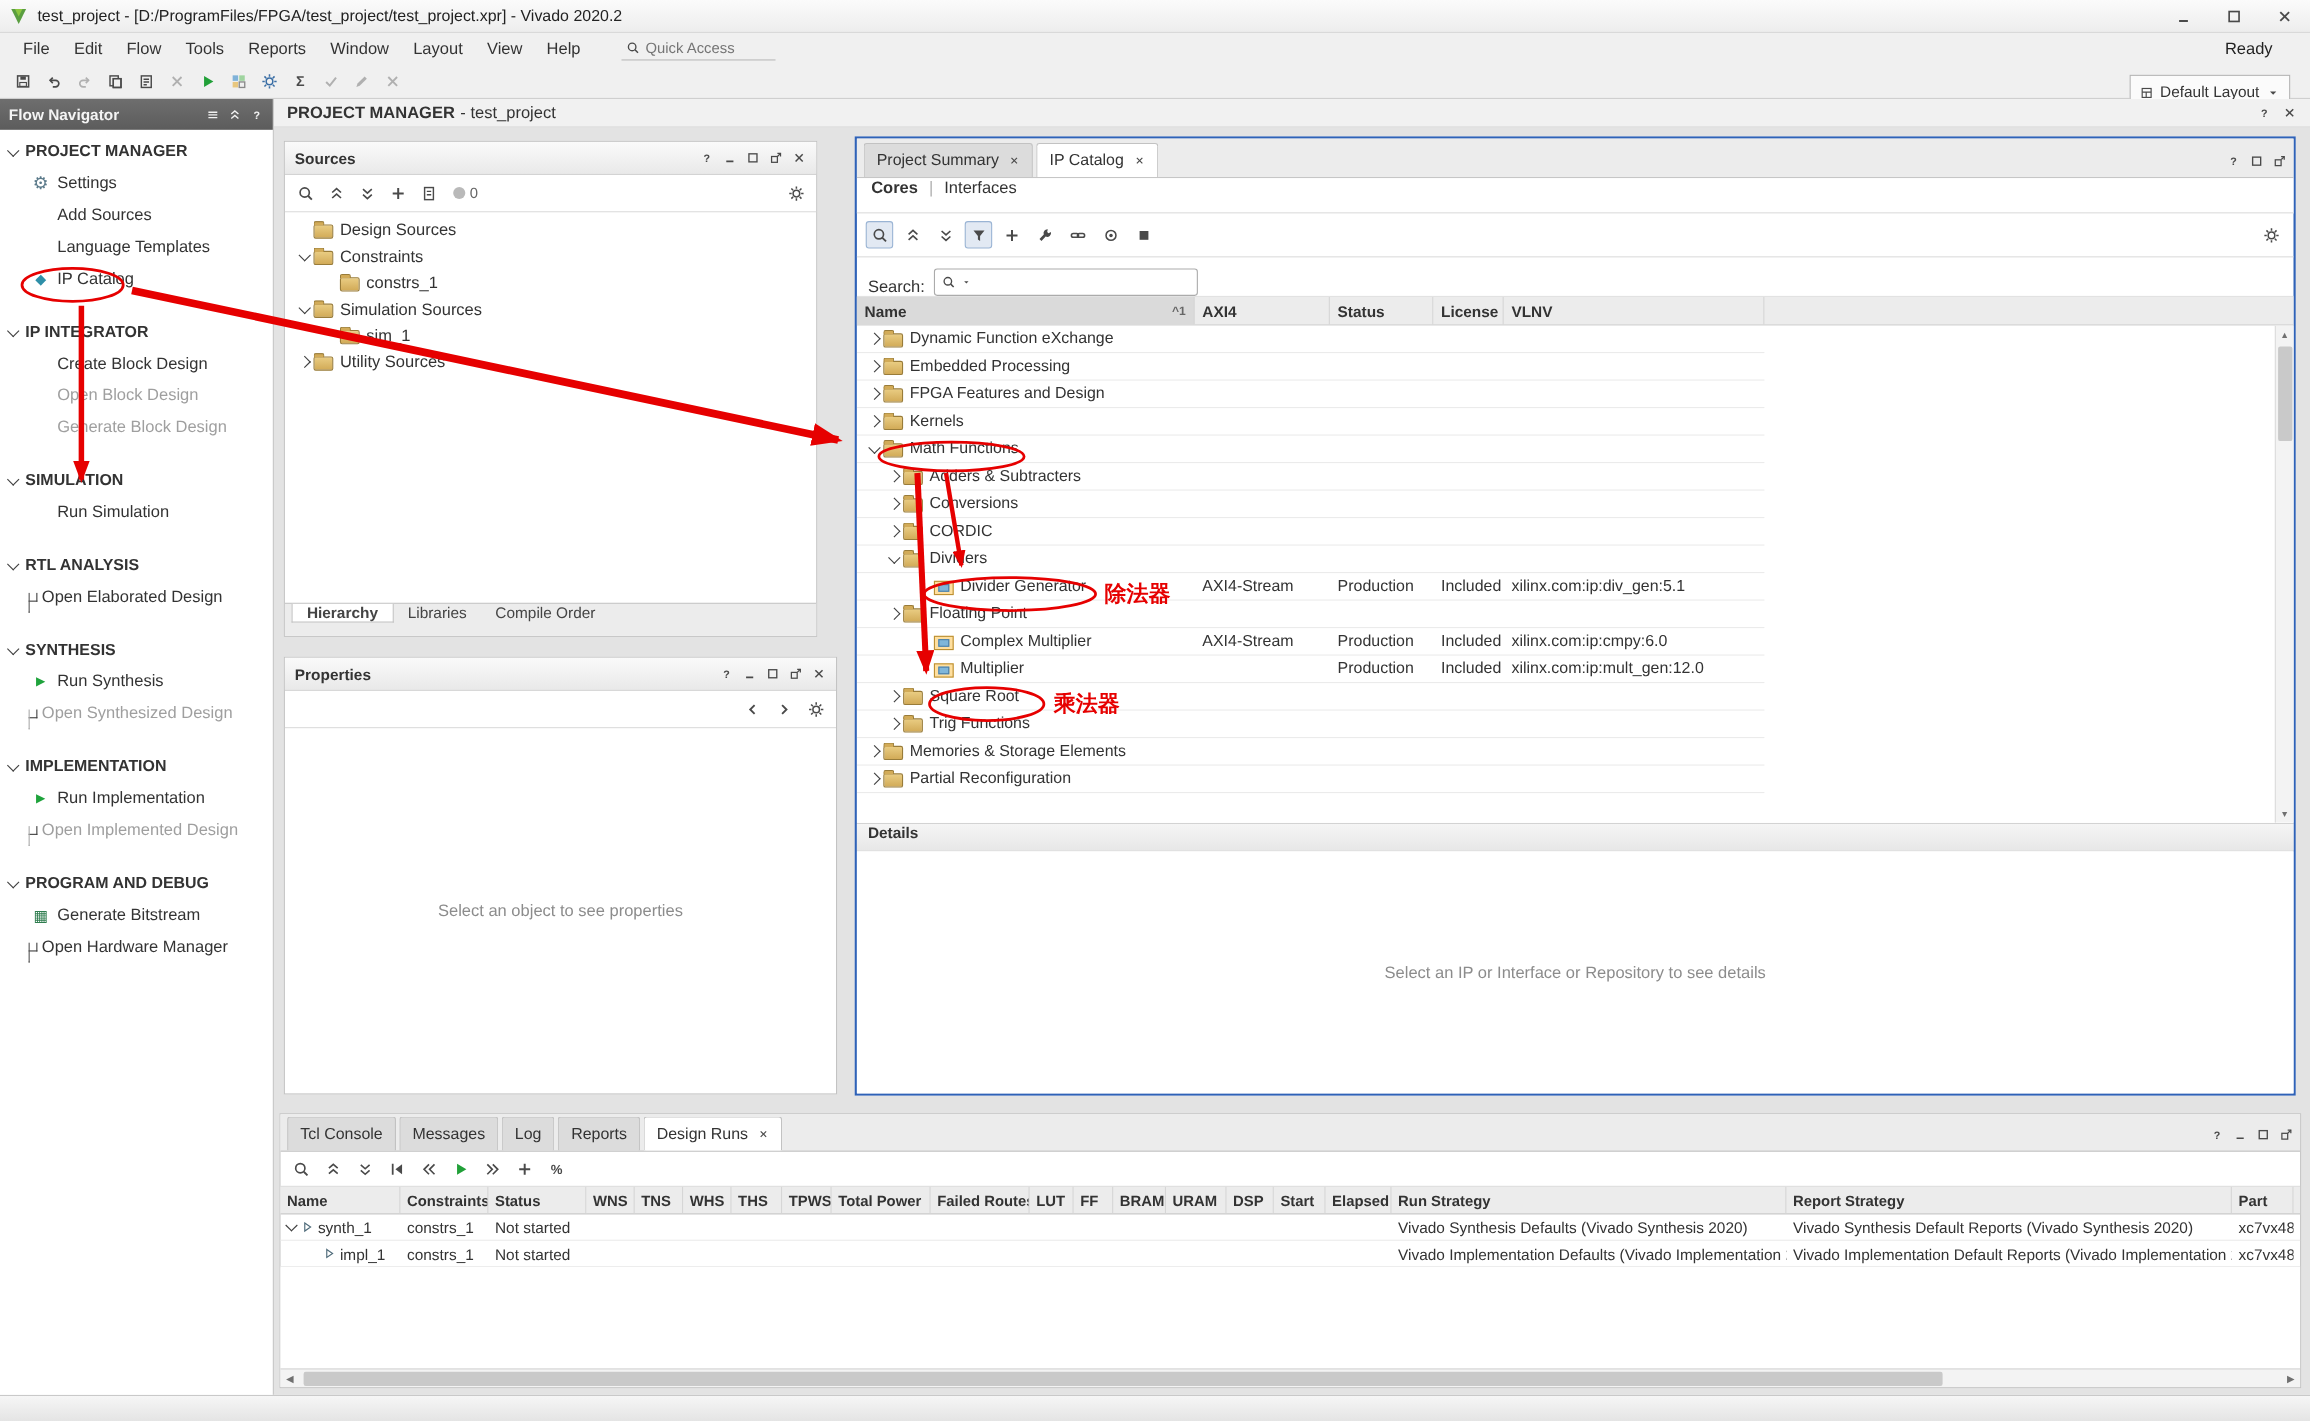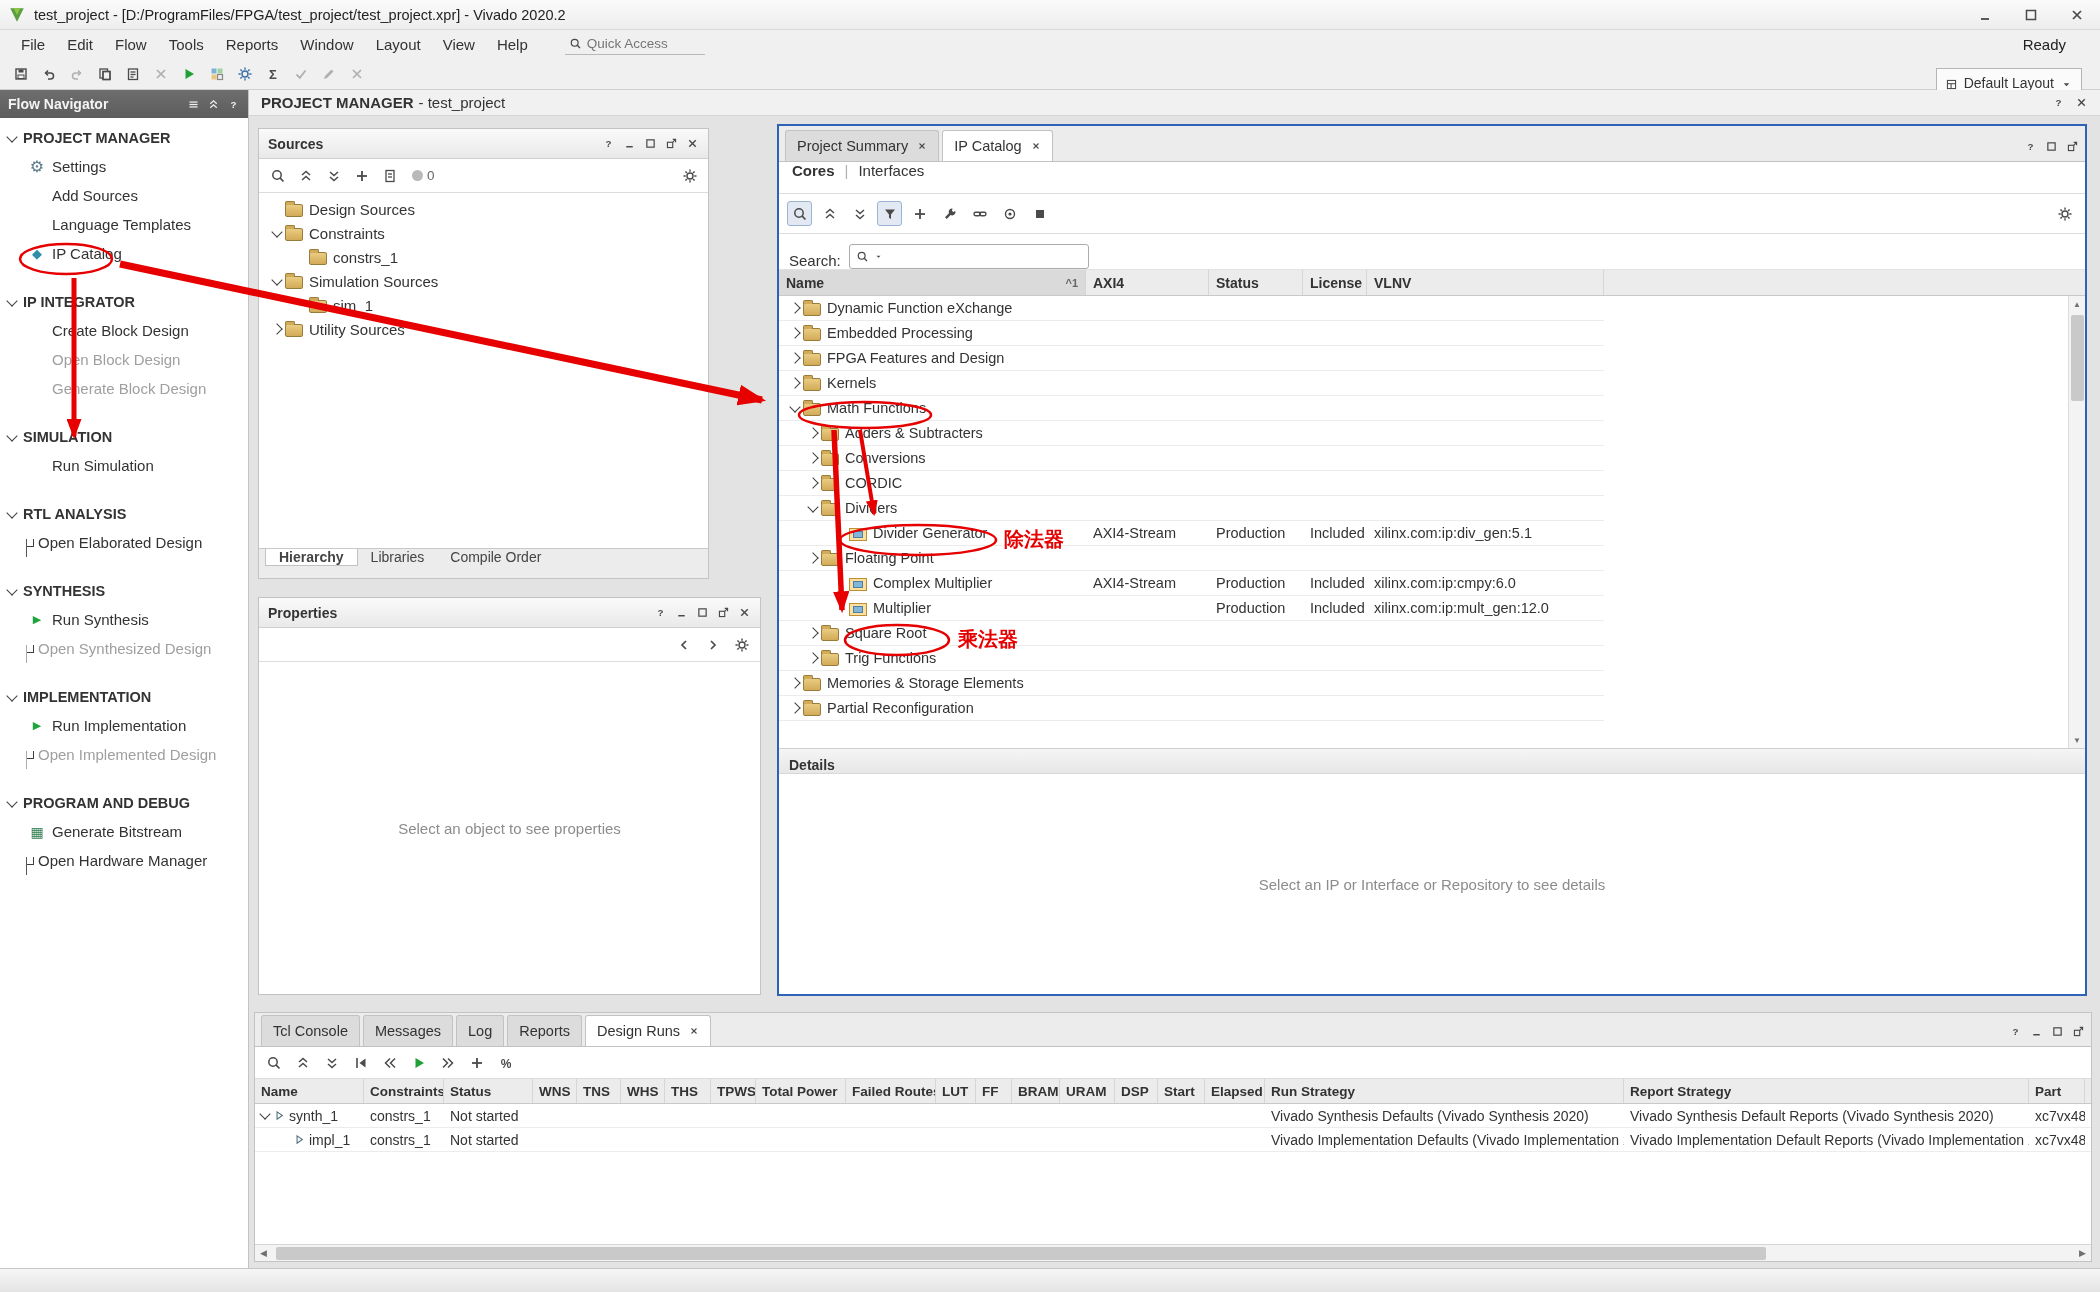--- a/index.html
+++ b/index.html
@@ -88,21 +88,21 @@
   .chev.ar-d { transform:rotate(45deg); margin-top:-3px; }
   .chev.ar-n { visibility:hidden; }
   .ic { width:18px; height:13px; flex:none; position:relative; margin-right:6px; }
   .ic.folder { background:linear-gradient(#e9cc82,#d2ab58); border:1px solid #997c39; border-radius:2px; margin-top:3px; }
   .ic.folder::before { content:""; position:absolute; top:-4px; left:-1px; width:8px; height:3px;
     background:#d2ab58; border:1px solid #997c39; border-bottom:none; border-radius:2px 2px 0 0; }
   .ic.chip { background:#ffdf9e; border:1px solid #bb8f33; margin-top:2px; }
   .ic.chip::after { content:""; position:absolute; inset:2px 3px; background:#7fb6d9; border:1px solid #4d7fa6; }
 
   
-  #sources { left:9px; top:12px; width:451px; height:451px; }
+  #sources { left:9px; top:12px; width:485px; height:451px; }
   .badge0 { display:flex; align-items:center; gap:4px; margin-left:6px; color:#666; font-size:13.5px; }
   .badge-circle { width:11px; height:11px; border-radius:50%; background:#b9b9b9; display:inline-block; }
   .stree { flex:1; overflow:hidden; padding-top:4px; }
   .srow { display:flex; align-items:center; height:24px; font-size:15px; }
   .srow.sl1 { padding-left:10px; }
   .srow.sl2 { padding-left:34px; }
   .btabs { height:30px; border-top:1px solid #c9c9c9; background:#ececec; display:flex;
     align-items:flex-start; padding:0 6px; flex:none; }
   .btab { display:flex; align-items:center; padding:0 13px; font-size:14px; color:#444; }
   .btab.active { background:#fff; border:1px solid #c2c2c2; border-top:none; font-weight:bold; }
@@ -144,21 +144,21 @@
     white-space:nowrap; overflow:hidden; }
   .ip-row .namec { padding:0 4px; }
   .ip-row .namec.l1 { padding-left:8px; }
   .ip-row .namec.l2 { padding-left:26px; }
   .ip-row .namec.l3 { padding-left:54px; }
   .vscroll { position:absolute; right:0; top:0; bottom:0; width:17px; background:#f3f3f3;
     border-left:1px solid #dcdcdc; display:flex; flex-direction:column; align-items:center; }
   .vbtn { height:16px; font-size:8px; color:#707070; display:flex; align-items:center; }
   .vthumb { width:13px; height:86px; background:#c9c9c9; border-radius:2px; margin-top:3px; }
   .details-h { height:26px; background:linear-gradient(#f5f5f5,#e7e7e7); border-top:1px solid #cfcfcf;
-    border-bottom:1px solid #d8d8d8; display:flex; align-items:flex-end; padding:0 10px;
+    border-bottom:1px solid #d8d8d8; display:flex; align-items:flex-start; padding:0 10px;
     font-weight:bold; font-size:14px; flex:none; }
   .details-b { flex:1; display:flex; align-items:center; justify-content:center; background:#fff; }
 
   
   #bottompanel { left:5px; top:896px; width:1838px; height:250px; }
   .drgrid { display:grid;
     grid-template-columns:109px 80px 89px 44px 44px 44px 46px 45px 90px 90px 40px 36px 48px 55px 43px 47px 60px 359px 405px 56px; }
   .dr-headwrap { background:#ececec; border-bottom:1px solid #c9c9c9; height:25px; flex:none; }
   .dr-headwrap .hc { display:flex; align-items:center; padding:0 6px; font-weight:bold; font-size:13.5px;
     border-right:1px solid #d6d6d6; white-space:nowrap; overflow:hidden; }

